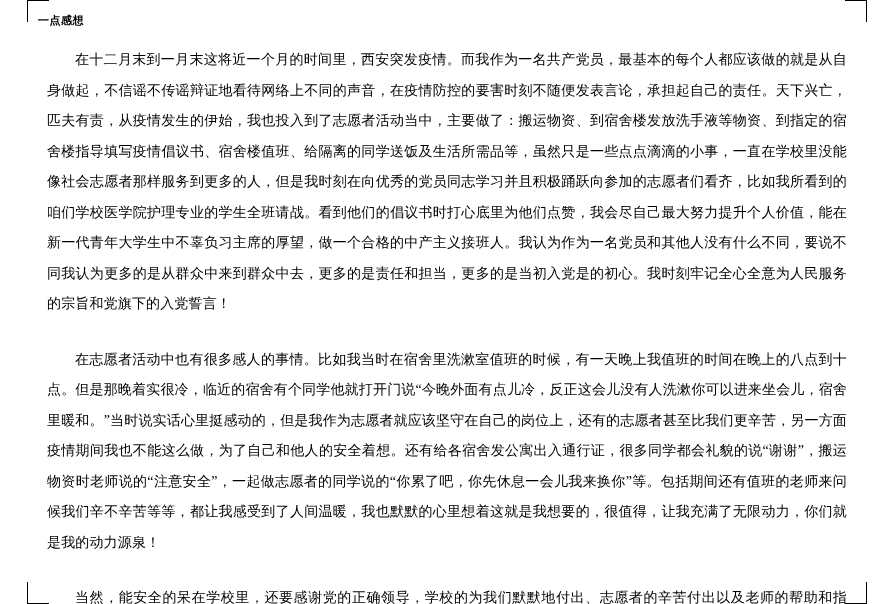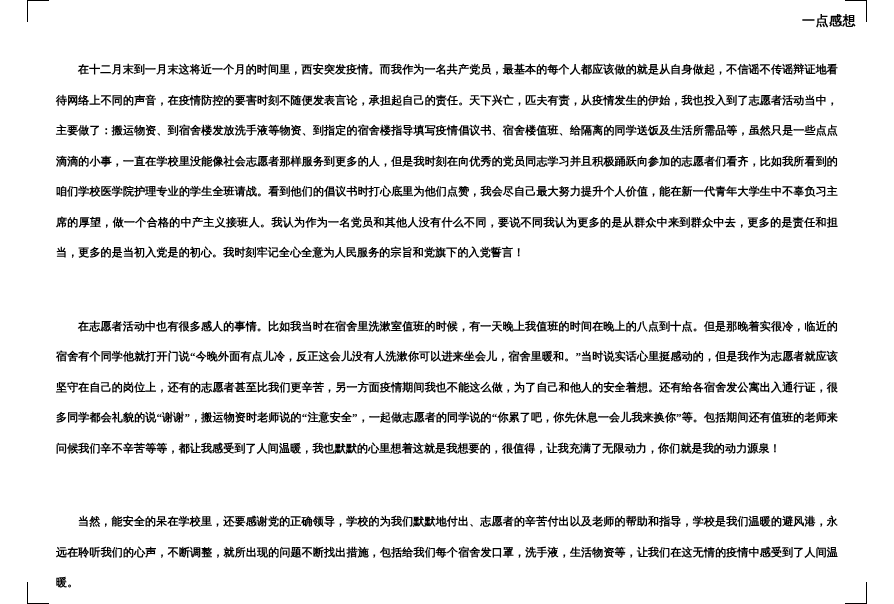--- a/index.html
+++ b/index.html
@@ -28,39 +28,38 @@
   .mark.v { width: 1px; height: 22px; }
   .mark.h { height: 1px; width: 22px; }
 
   .doc-body {
     position: absolute;
     left: 38px;
     top: 0;
     width: 818px;
   }
   .doc-title {
-    text-align: right;
+    text-align: left;
     font-weight: bold;
-    font-size: 13px;
+    font-size: 11px;
     line-height: 30px;
     margin: 0;
     padding-top: 6px;
     letter-spacing: 0.5px;
-    font-family: Liberation Serif, serif;
+    font-family: Liberation Mono, monospace;
   }
   .para {
-    margin: 18px;
-    font-size: 11px;
+    margin: 9px;
+    font-size: 14px;
     line-height: 30.5px;
     text-align: justify;
     text-justify: inter-ideograph;
     text-indent: 2em;
     letter-spacing: 0.15px;
     word-break: break-all;
-    font-weight: bold;
   }
   .spacer {
     height: 7px;
   }
 </style>
 </head>
 <body>
 
 <div class="page">
 

